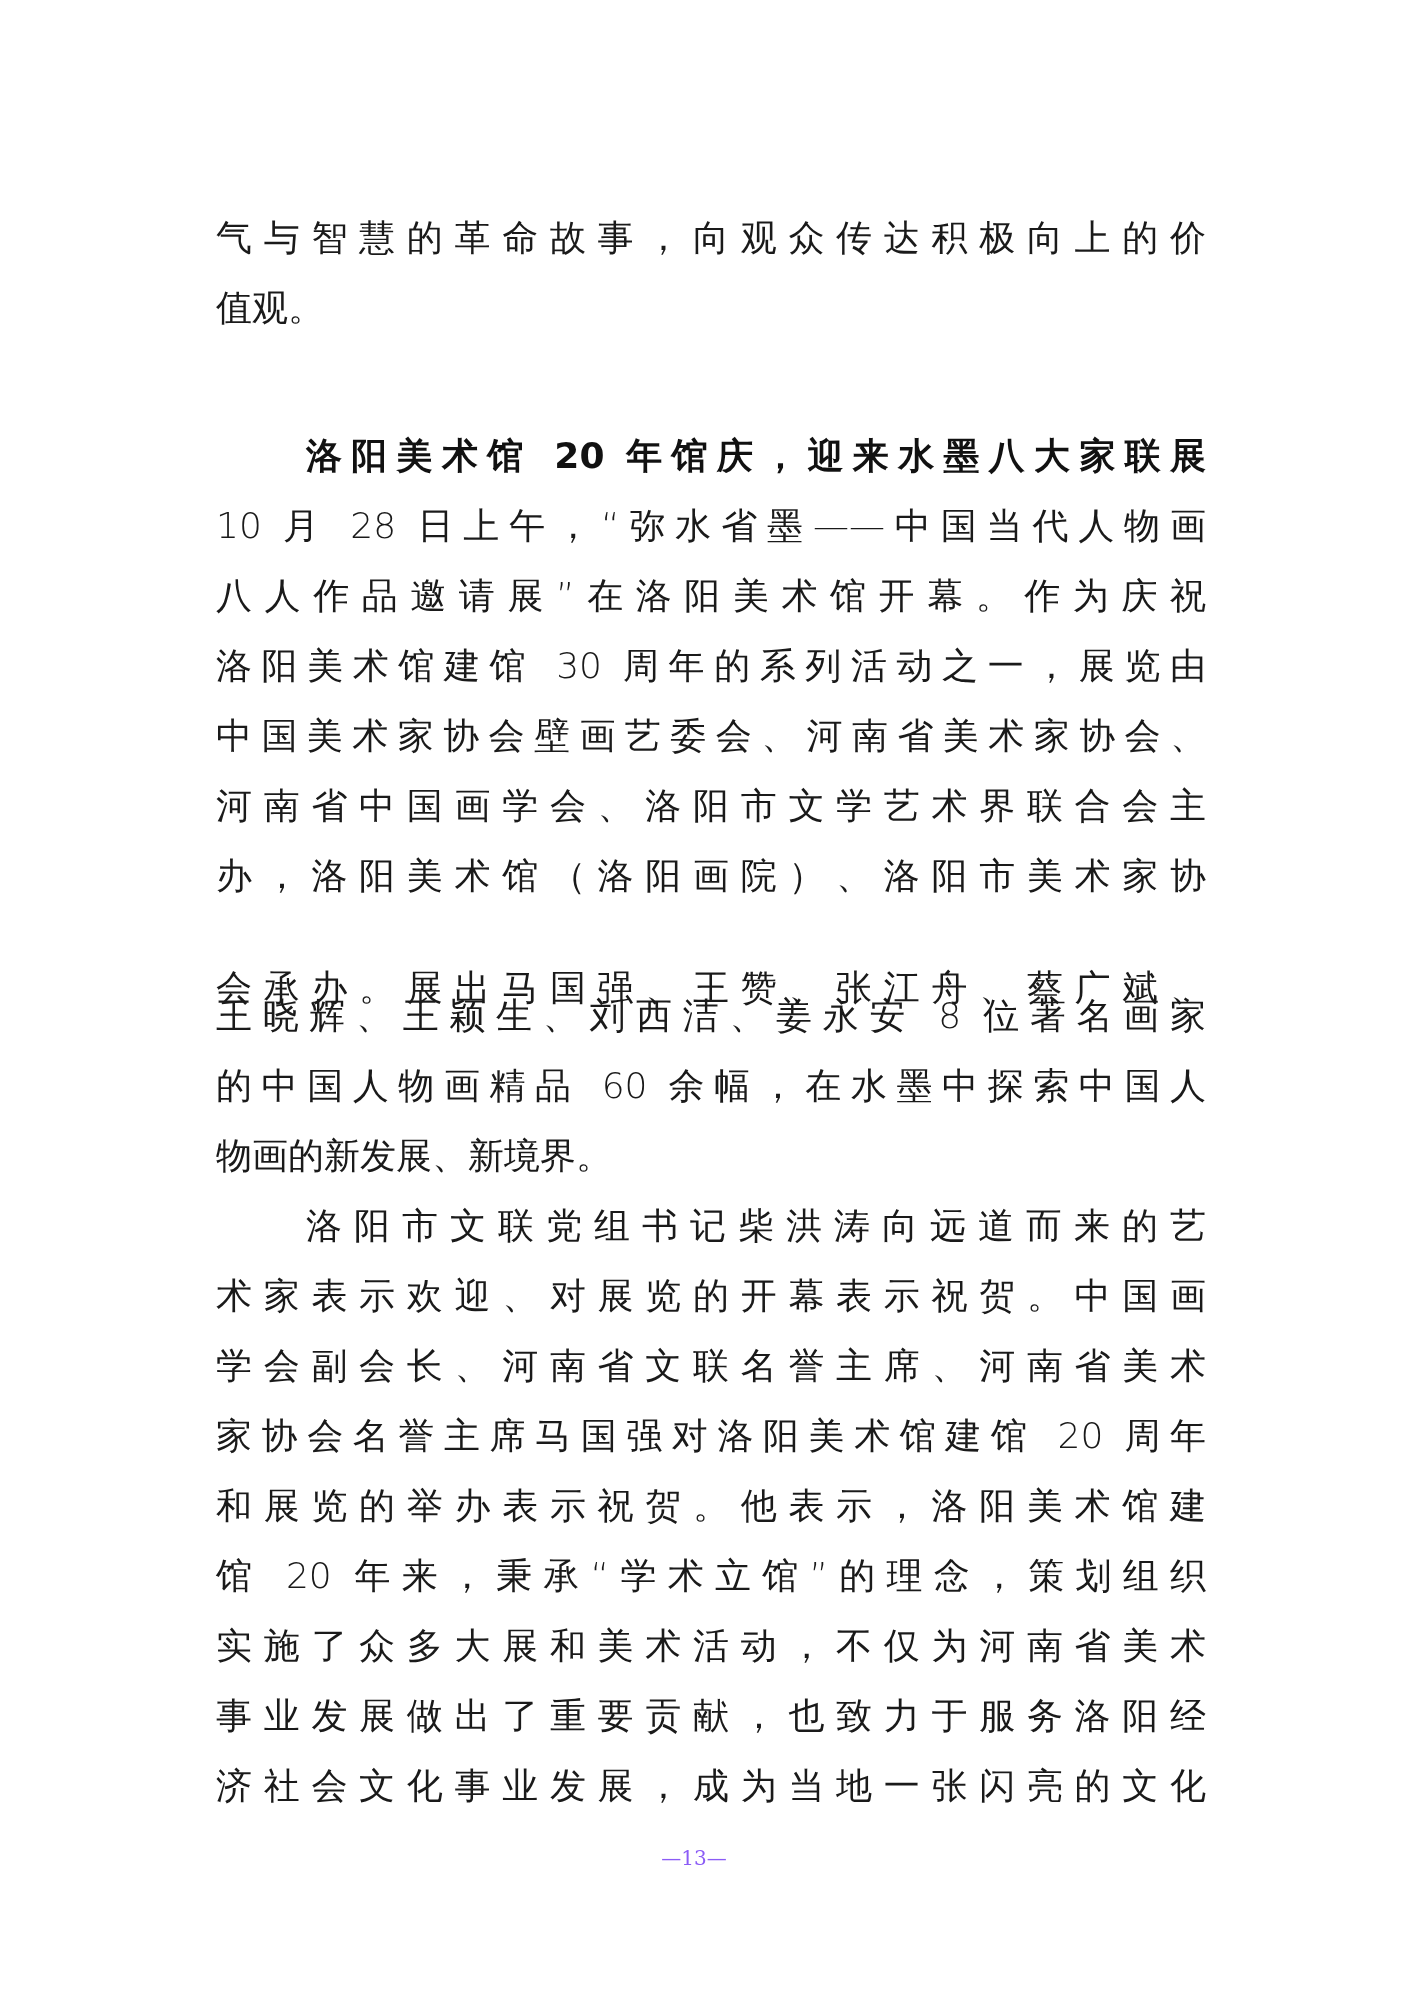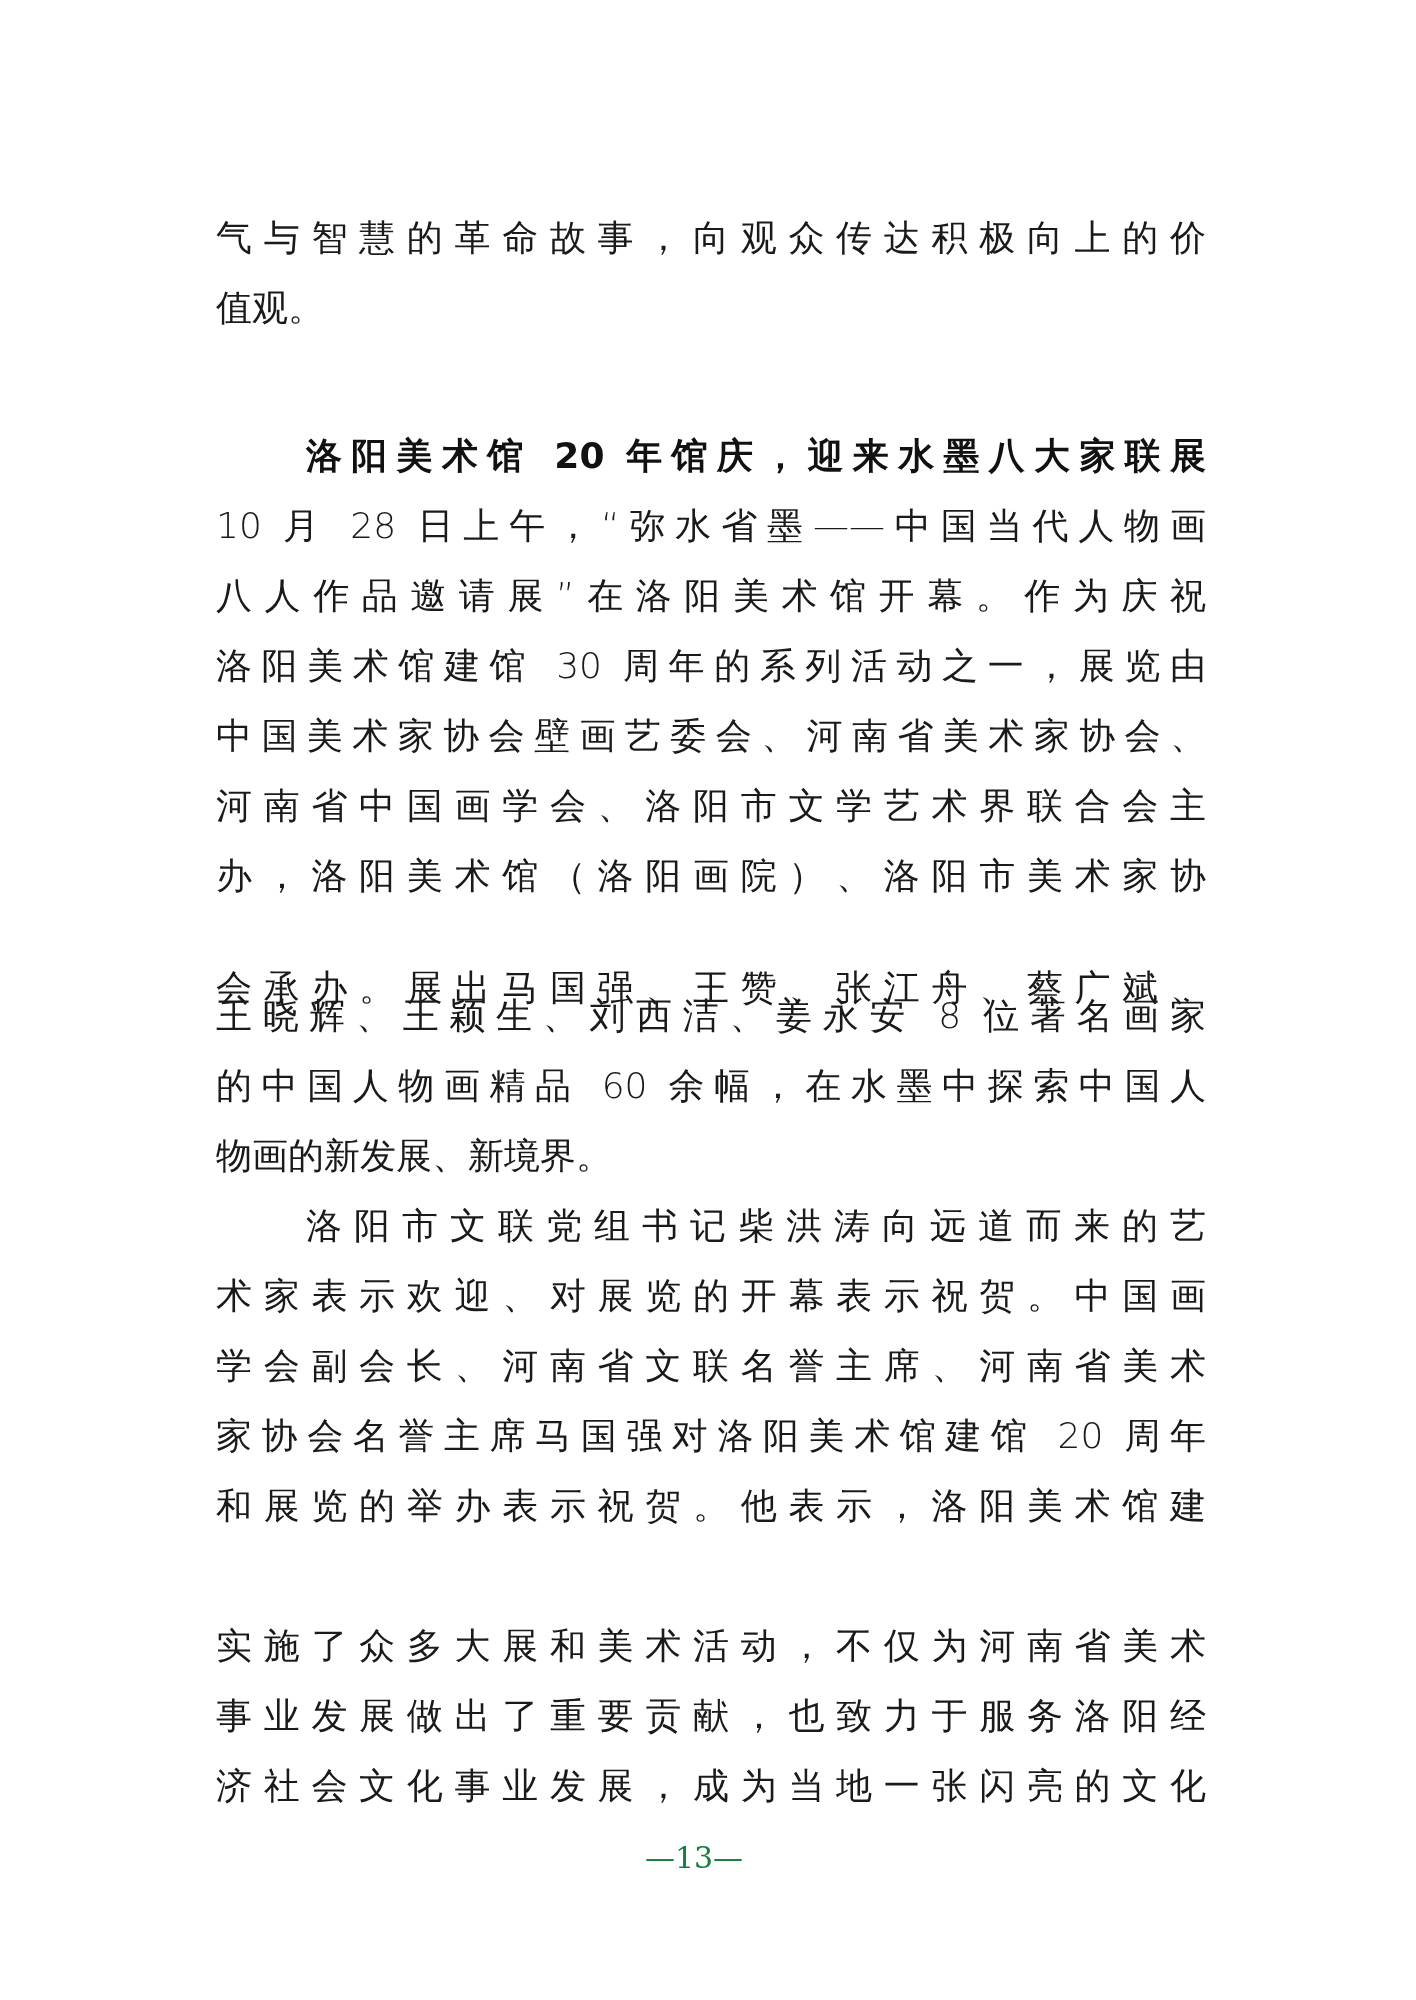--- a/index.html
+++ b/index.html
@@ -39,23 +39,23 @@
     text-align: justify;
     text-align-last: justify;
     color: #111;
   }
   .page-number {
     position: absolute;
     left: 0; width: 1388px;
     top: 1838px;
     text-align: center;
     font-family: "DejaVu Serif", serif;
-    font-size: 30px;
+    font-size: 20px;
     line-height: 40px;
-    color: #15803d;
+    color: #8b5cf6;
   }
 </style>
 </head>
 <body>
 
 <div class="page">
 
   <div class="line" style="top:206px;">气与智慧的革命故事，向观众传达积极向上的价</div>
   <div class="line last" style="top:276px;">值观。</div>
 
@@ -70,18 +70,19 @@
   <div class="line" style="top:956px;">会承办。展出马国强、王赞、张江舟、蔡广斌、</div>
   <div class="line" style="top:984px;">王晓辉、王颖生、刘西洁、姜永安 8 位著名画家</div>
   <div class="line" style="top:1054px;">的中国人物画精品 60 余幅，在水墨中探索中国人</div>
   <div class="line last" style="top:1124px;">物画的新发展、新境界。</div>
 
   <div class="line indent" style="top:1194px;">洛阳市文联党组书记柴洪涛向远道而来的艺</div>
   <div class="line" style="top:1264px;">术家表示欢迎、对展览的开幕表示祝贺。中国画</div>
   <div class="line" style="top:1334px;">学会副会长、河南省文联名誉主席、河南省美术</div>
   <div class="line" style="top:1404px;">家协会名誉主席马国强对洛阳美术馆建馆 20 周年</div>
   <div class="line" style="top:1474px;">和展览的举办表示祝贺。他表示，洛阳美术馆建</div>
+  <div class="line" style="top:1544px;">馆 20 年来，秉承“学术立馆”的理念，策划组织</div>
   <div class="line" style="top:1614px;">实施了众多大展和美术活动，不仅为河南省美术</div>
   <div class="line" style="top:1684px;">事业发展做出了重要贡献，也致力于服务洛阳经</div>
   <div class="line" style="top:1754px;">济社会文化事业发展，成为当地一张闪亮的文化</div>
 
   <div class="page-number">—13—</div>
 </div>
 
 </body></html>

